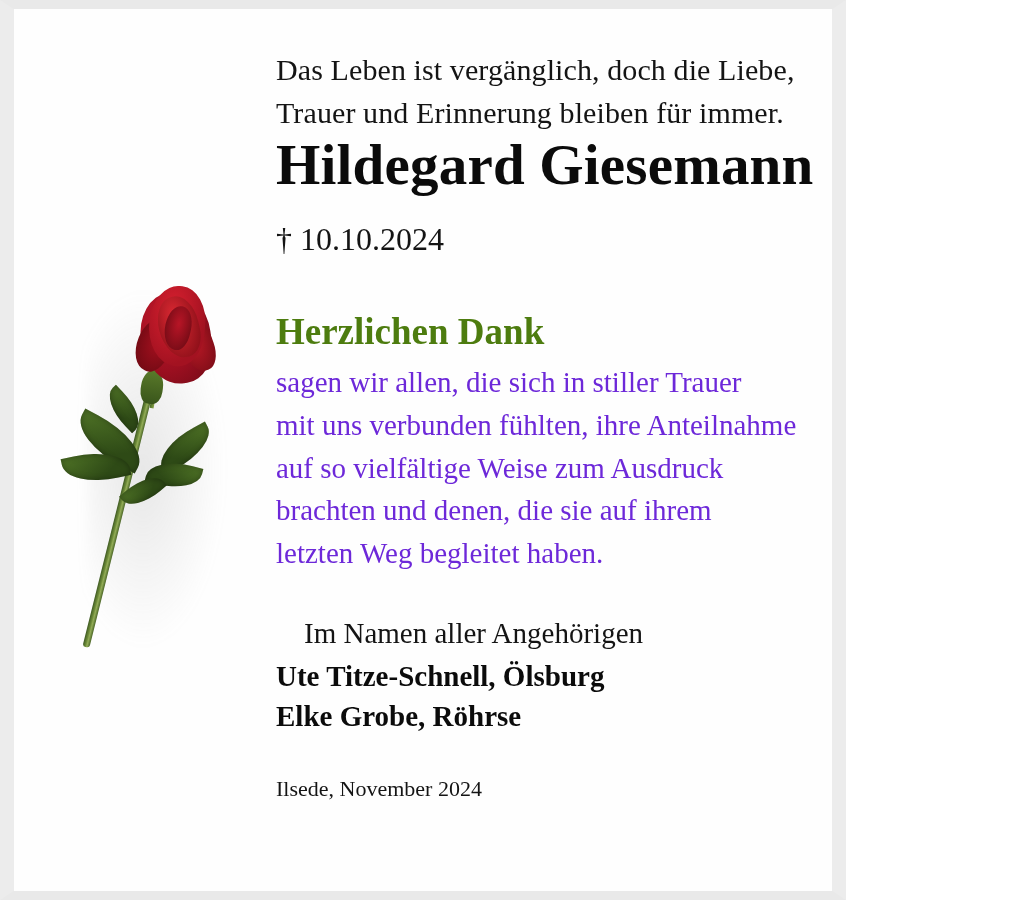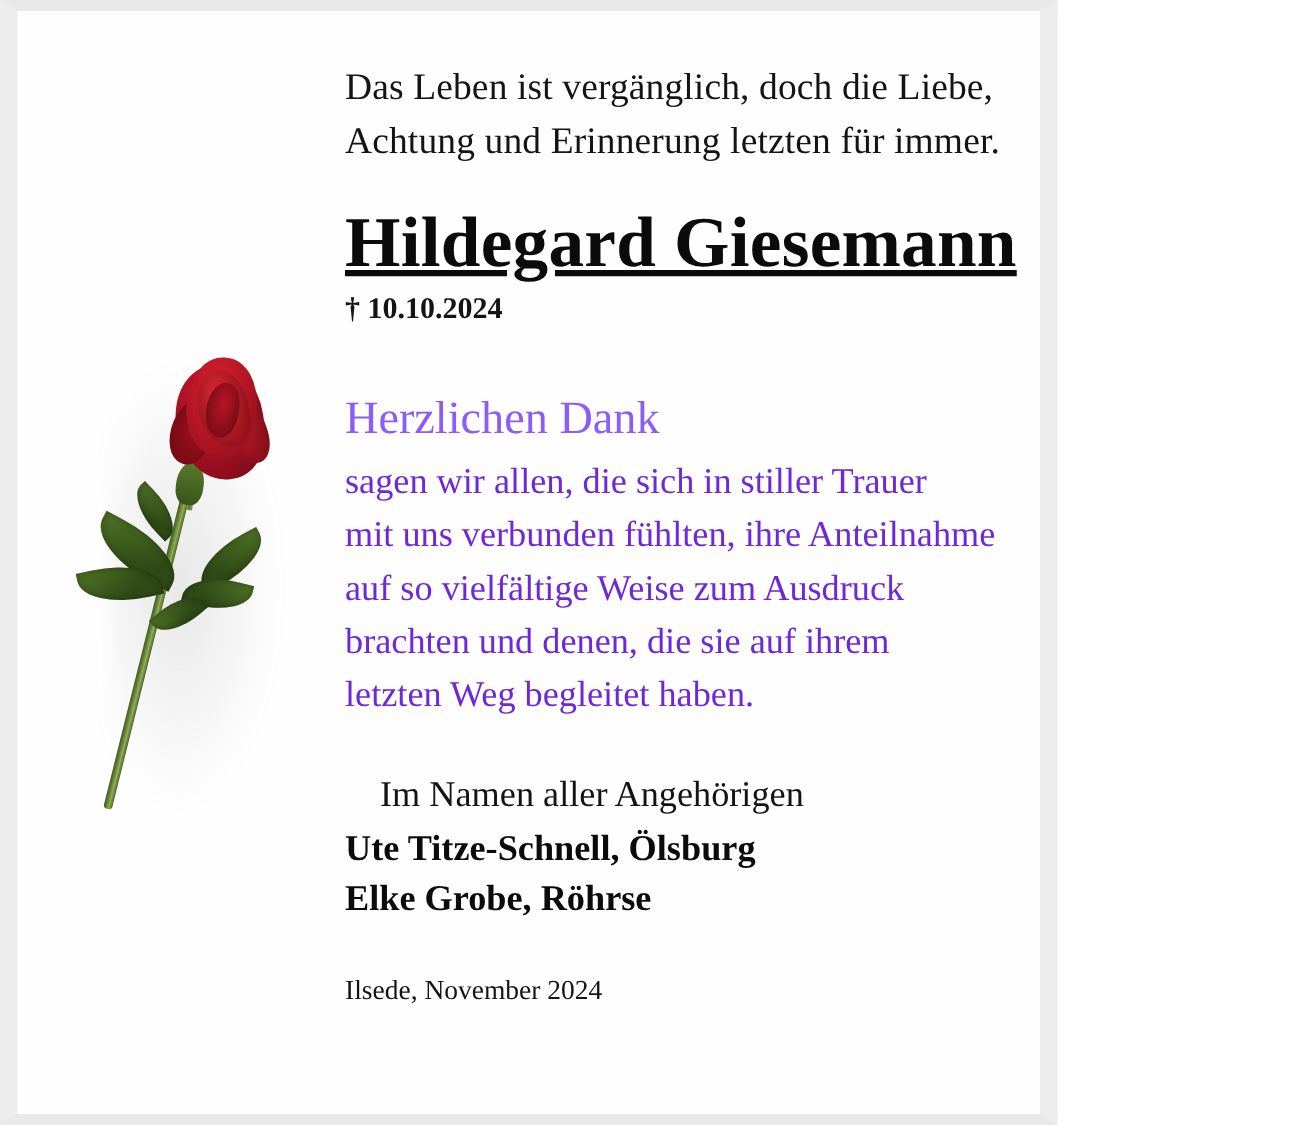--- a/index.html
+++ b/index.html
@@ -115,39 +115,36 @@
     width: 720px;
   }
   .verse {
     font-size: 30px;
     line-height: 1.42;
     letter-spacing: 0.1px;
     color: #141414;
   }
   .verse div { white-space: nowrap; }
   .name {
-    margin-top: 30px;
     font-size: 57px;
     font-weight: bold;
     letter-spacing: 0.2px;
     color: #0b0b0b;
     line-height: 1.08;
-    text-decoration: underline;
   }
   .date {
-    margin-top: 8px;
-    font-size: 24px;
-    color: #141414;
-    font-weight: bold;
+    margin-top: 25px;
+    font-size: 32px;
+    color: #141414;
   }
   .thanks-heading {
     margin-top: 52px;
     font-size: 37px;
-    font-weight: normal;
-    color: #8b5cf6;
+    font-weight: bold;
+    color: #4d7c0f;
   }
   .thanks-body {
     margin-top: 8px;
     font-size: 29px;
     line-height: 1.48;
     color: #6d28d9;
   }
   .thanks-body div { white-space: nowrap; }
   .onbehalf {
     margin-top: 42px;
@@ -192,21 +189,21 @@
         <div class="petal p2"></div>
         <div class="petal p3"></div>
         <div class="petal p4"></div>
       </div>
     </div>
 
     <div class="text-col">
 
       <div class="verse">
         <div>Das Leben ist vergänglich, doch die Liebe,</div>
-        <div>Achtung und Erinnerung letzten für immer.</div>
+        <div>Trauer und Erinnerung bleiben für immer.</div>
       </div>
 
       <div class="name">Hildegard Giesemann</div>
 
       <div class="date">† 10.10.2024</div>
 
       <div class="thanks-heading">Herzlichen Dank</div>
 
       <div class="thanks-body">
         <div>sagen wir allen, die sich in stiller Trauer</div>

